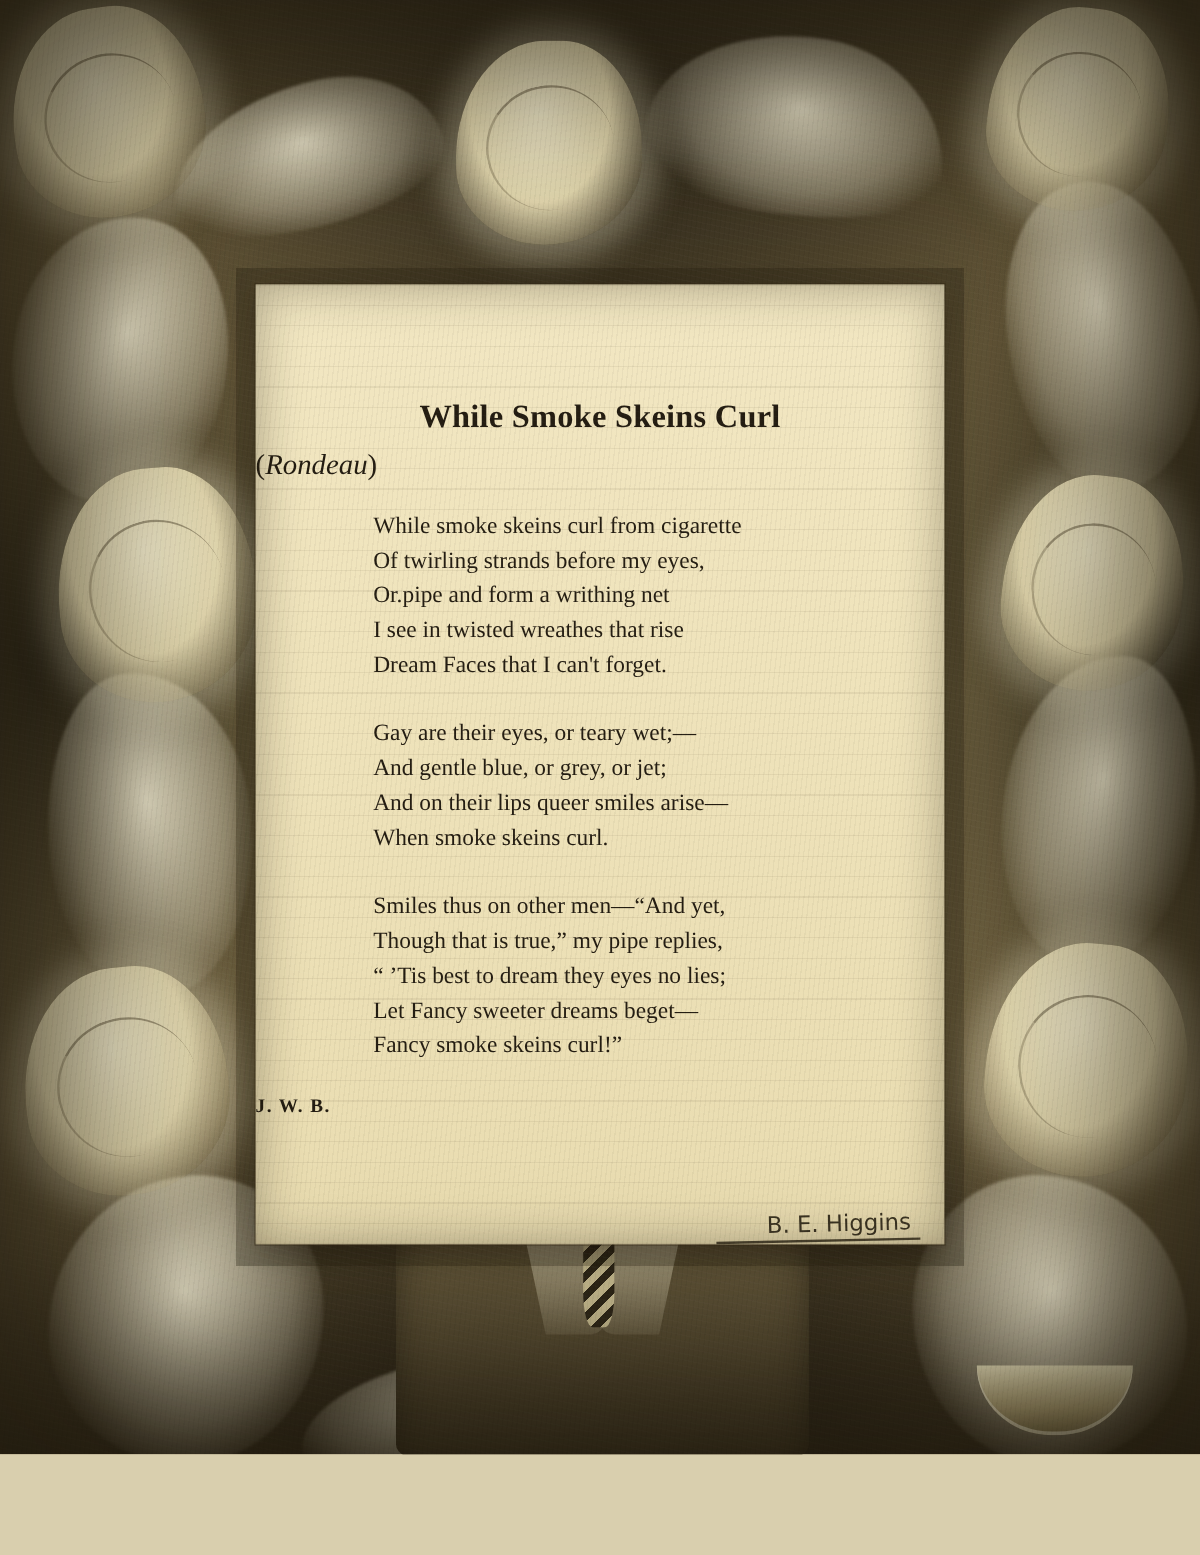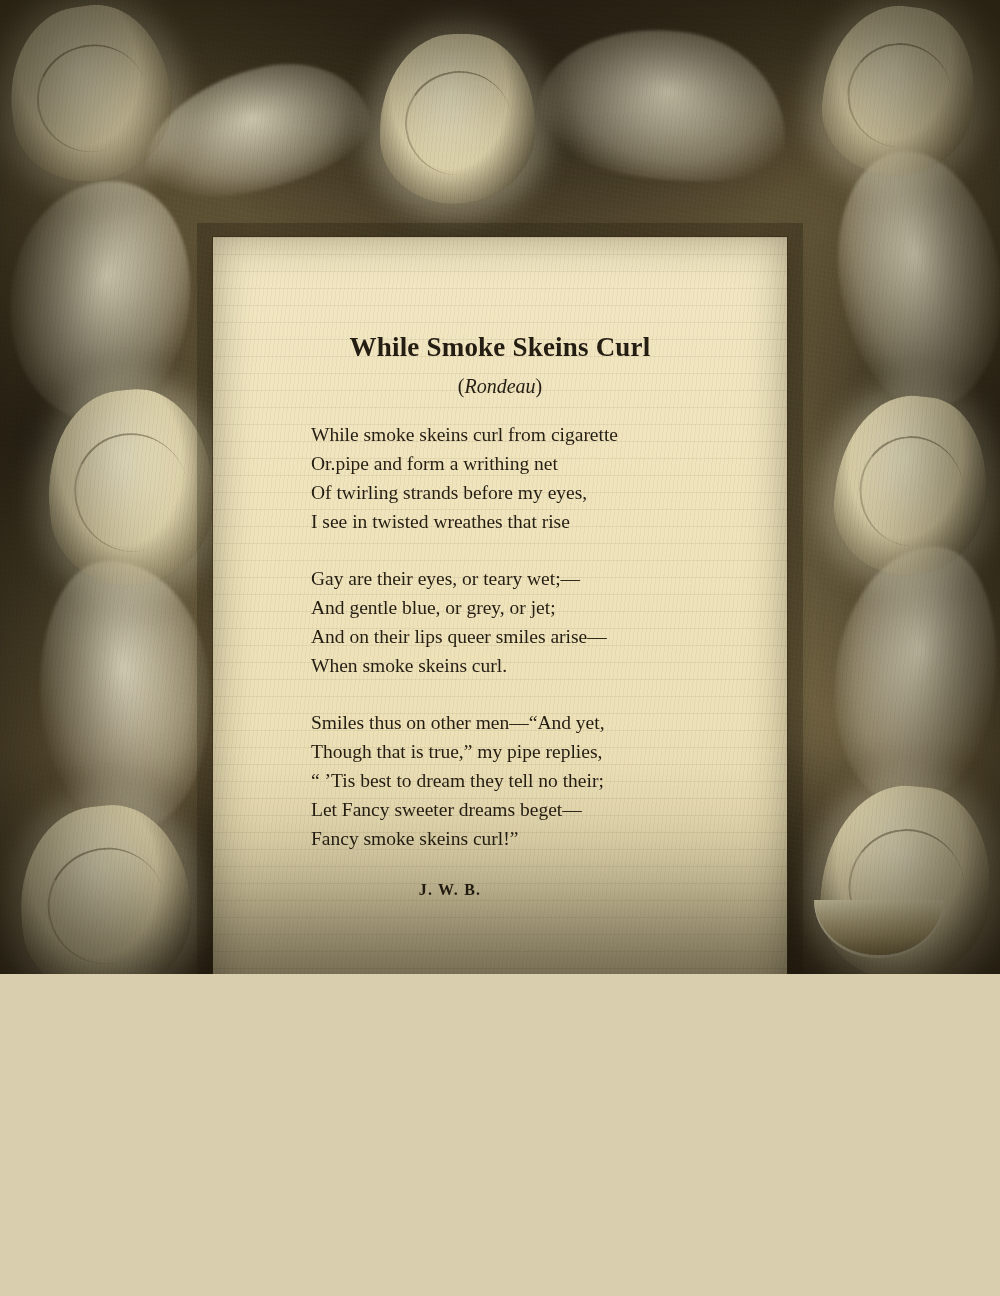--- a/index.html
+++ b/index.html
@@ -3,21 +3,21 @@
 <meta charset="utf-8">
 <style>
   html, body {
     margin: 0;
     padding: 0;
     background: #d9cfae;
   }
   #page {
     position: relative;
     width: 1000px;
-    height: 974px;
+    height: 1212px;
     overflow: hidden;
     background: #cdbf96;
     font-family: "Liberation Serif", serif;
   }
 
   
   .plate {
     position: absolute;
     inset: 0;
     background:
@@ -151,35 +151,34 @@
     color: #241d12;
   }
   .poem-title {
     text-align: center;
     font-size: 27px;
     font-weight: bold;
     letter-spacing: .2px;
     margin: 0 0 12px 0;
   }
   .poem-subtitle {
-    text-align: center;
-    font-size: 20px;
+    font-size: 24px;
     margin: 0 0 22px 0;
   }
   .poem-subtitle i { font-style: italic; }
   .stanzas {
     margin: 0 0 0 98px;
     font-size: 19.5px;
     line-height: 29px;
   }
   .stanza { margin: 0 16px 28px 0; }
   .line { white-space: pre; }
   .poem-signature {
     margin: 10px 100px 0 0;
-    text-align: center;
+    text-align: left;
     font-size: 16px;
     font-weight: bold;
     letter-spacing: 1.2px;
   }
   .artist-signature {
     position: absolute;
     right: 28px;
     bottom: 6px;
     font-family: "DejaVu Sans", sans-serif;
     font-size: 19px;
@@ -240,34 +239,35 @@
 
   <div class="poem-sheet">
     <div class="sheet-ghost"></div>
     <div class="sheet-inner">
       <h1 class="poem-title">While Smoke Skeins Curl</h1>
       <div class="poem-subtitle"><span>(</span><i>Rondeau</i><span>)</span></div>
 
       <div class="stanzas">
         <div class="stanza">
           <div class="line">While smoke skeins curl from cigarette</div>
+          <div class="line">Of twirling strands before my eyes,</div>
           <div class="line">Or.pipe and form a writhing net</div>
-          <div class="line">Of twirling strands before my eyes,</div>
           <div class="line">I see in twisted wreathes that rise</div>
+          <div class="line">Dream Faces that I can't forget.</div>
         </div>
         <div class="stanza">
           <div class="line">Gay are their eyes, or teary wet;—</div>
           <div class="line">And gentle blue, or grey, or jet;</div>
           <div class="line">And on their lips queer smiles arise—</div>
           <div class="line">When smoke skeins curl.</div>
         </div>
         <div class="stanza">
           <div class="line">Smiles thus on other men—“And yet,</div>
           <div class="line">Though that is true,” my pipe replies,</div>
-          <div class="line">“ ’Tis best to dream they tell no their;</div>
+          <div class="line">“ ’Tis best to dream they eyes no lies;</div>
           <div class="line">Let Fancy sweeter dreams beget—</div>
           <div class="line">Fancy smoke skeins curl!”</div>
         </div>
       </div>
 
       <div class="poem-signature">J. W. B.</div>
     </div>
 
     <div class="artist-rule"></div>
     <div class="artist-signature">B. E. Higgins</div>

